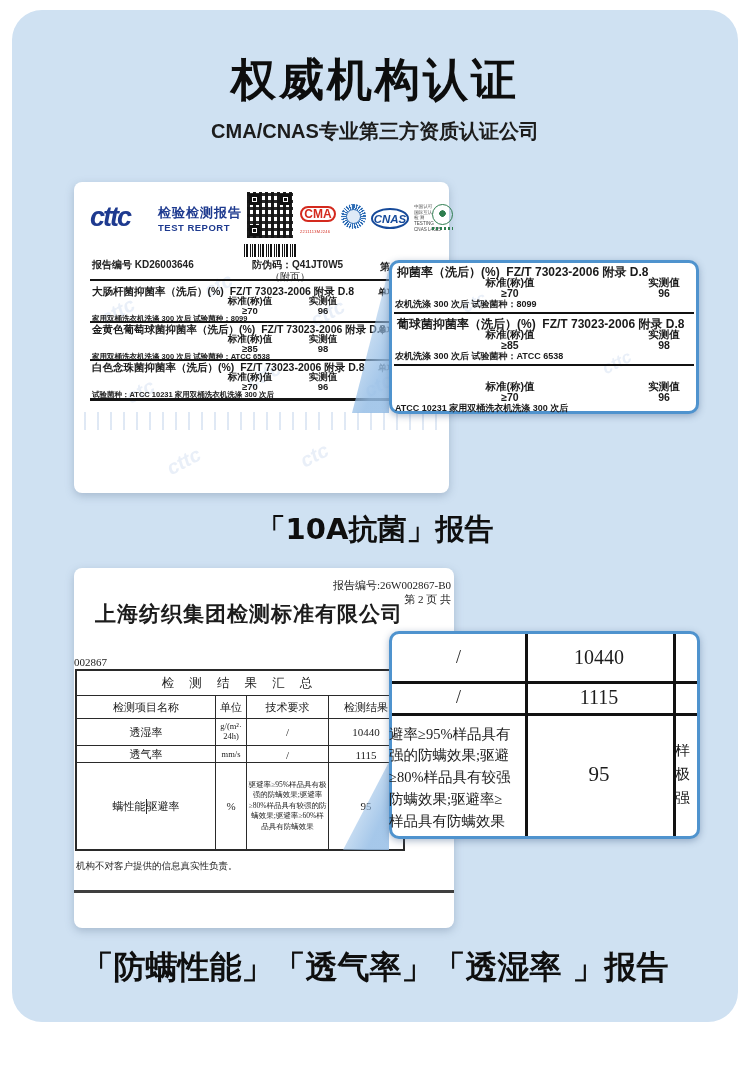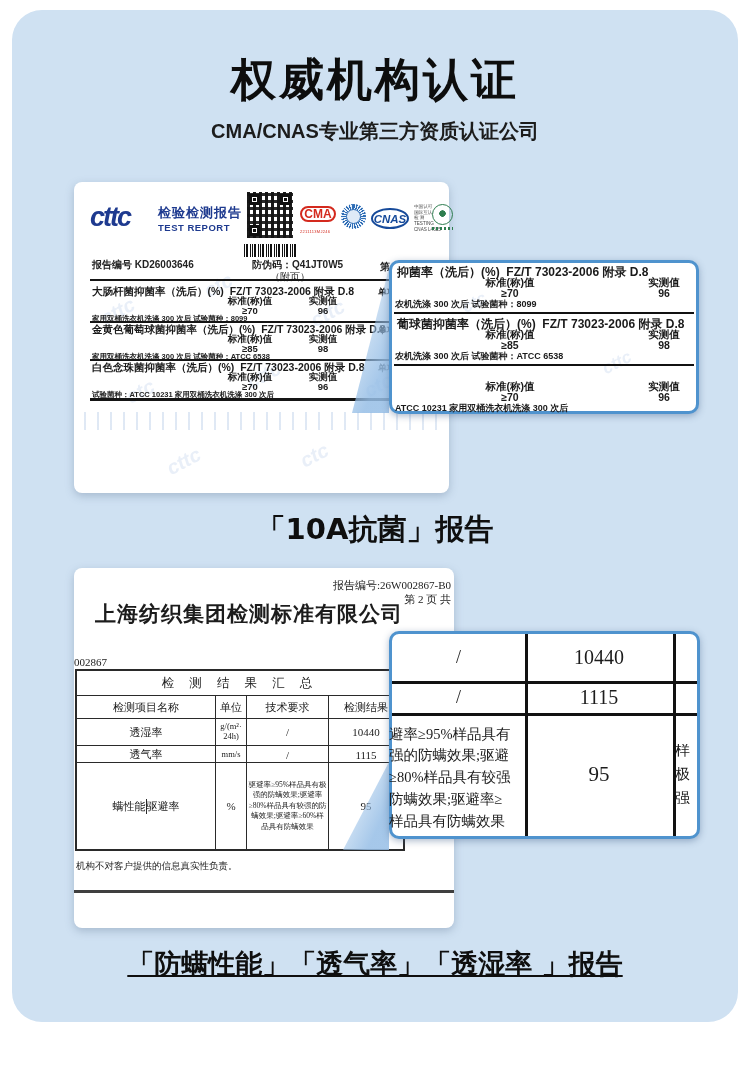--- a/index.html
+++ b/index.html
@@ -8,21 +8,21 @@
   .card{position:absolute;left:12px;top:10px;width:726px;height:1012px;
         background:#cfe1f2;border-radius:30px;}
   .title{position:absolute;left:0;right:0;top:40px;margin:0;text-align:center;
          font-size:45px;font-weight:900;letter-spacing:3px;color:#0d0d0d;
          font-family:"DejaVu Sans","Liberation Sans",sans-serif;}
   .subtitle{position:absolute;left:0;right:0;top:108px;text-align:center;
             font-size:20px;font-weight:700;color:#1c1c1c;}
   .caption{position:absolute;left:0;right:0;text-align:center;font-weight:900;color:#0f0f0f;
            font-family:"DejaVu Sans","Liberation Sans",sans-serif;}
   .cap1{top:500px;font-size:29px;}
-  .cap2{top:936px;font-size:27px;text-decoration:underline;}
+  .cap2{top:936px;font-size:32px;}
 
   .paper{position:absolute;background:#ffffff;border-radius:8px;
          box-shadow:0 3px 8px rgba(100,120,150,.38);}
   .paper1{left:62px;top:172px;width:375px;height:311px;}
   .paper2{left:62px;top:558px;width:380px;height:360px;}
 
   .wm{position:absolute;font-style:italic;font-weight:700;color:rgba(110,150,205,.15);
       transform:rotate(-28deg);font-size:20px;pointer-events:none;}
 
   

